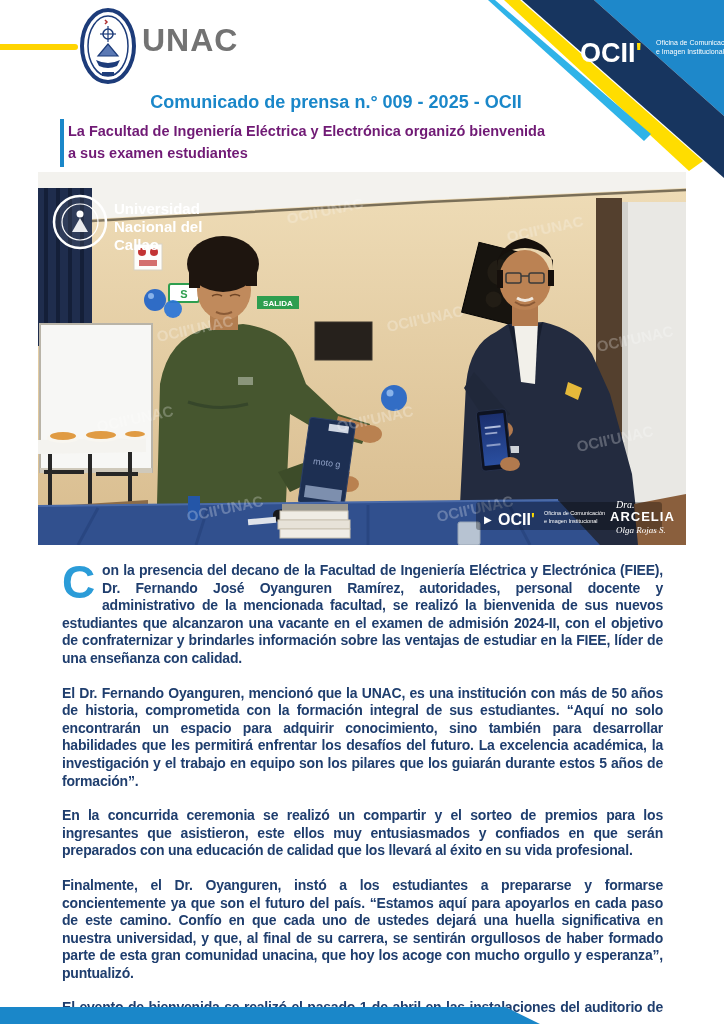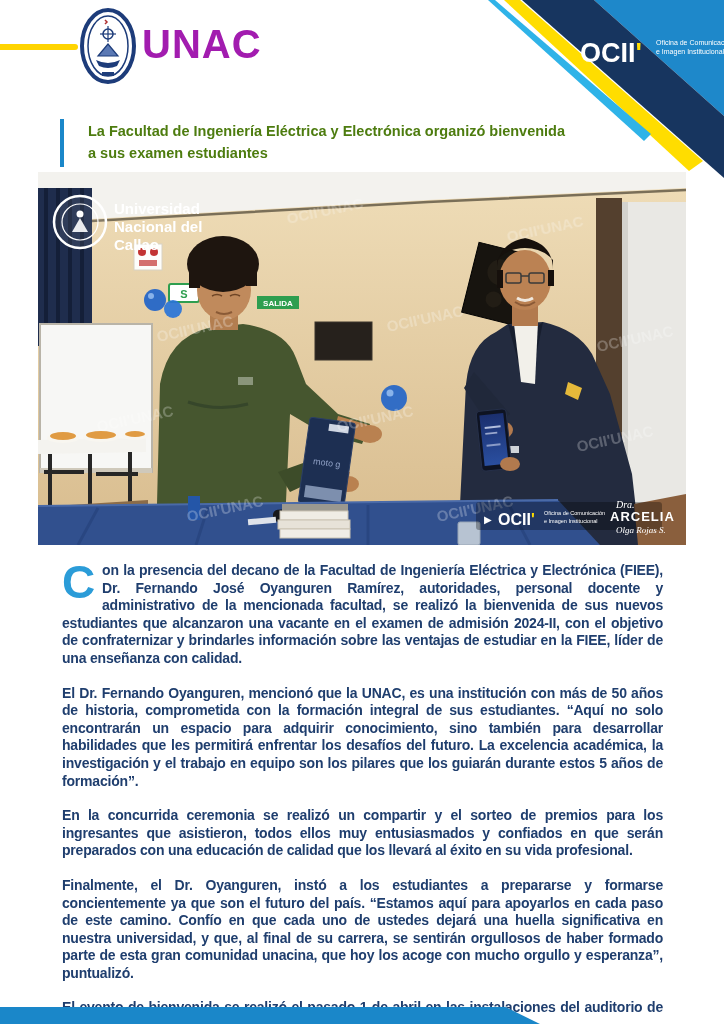--- a/index.html
+++ b/index.html
@@ -1,26 +1,26 @@
 <!DOCTYPE html>
 <html><head>
 <meta charset="utf-8">
 <style>
   html,body{margin:0;padding:0;background:#e7e7e7;}
   .page{position:relative;width:724px;height:1024px;background:#ffffff;overflow:hidden;
         font-family:"Liberation Sans",sans-serif;margin:0 auto;}
   
   .yellow-line{position:absolute;left:0;top:44px;width:78px;height:6px;background:#ffd400;border-radius:0 3px 3px 0;}
   .seal{position:absolute;left:80px;top:8px;width:56px;height:76px;}
-  .brand{position:absolute;left:142px;top:22px;font-size:40px;font-weight:bold;color:#a21caf;letter-spacing:1px;}
+  .brand{position:absolute;left:142px;top:22px;font-size:32px;font-weight:bold;color:#737373;letter-spacing:1px;}
   .corner{position:absolute;right:0;top:0;width:240px;height:240px;}
   .title{position:absolute;left:40px;top:92px;width:592px;text-align:center;
          font-size:18px;font-weight:bold;color:#1a87c9;}
   .subtitle{position:absolute;left:60px;top:119px;border-left:4px solid #1a87c9;
-            padding:2px 0 2px 24px;font-size:14.5px;font-weight:bold;color:#4d7c0f;line-height:1.5;}
+            padding:2px 0 2px 4px;font-size:14.5px;font-weight:bold;color:#701a75;line-height:1.5;}
   
   .photo{position:absolute;left:38px;top:172px;width:648px;height:373px;}
   
   .article{position:absolute;left:62px;top:562px;width:601px;color:#1f3e6e;
            font-size:14px;font-weight:bold;letter-spacing:-0.2px;line-height:17.6px;text-align:justify;}
   .article p{margin:0 0 17px 0;}
   .dropcap{float:left;font-size:46px;line-height:36px;color:#2b9cd8;padding:2px 7px 0 0;font-weight:bold;}
   
   .bottom-bar{position:absolute;left:0;top:1007px;width:540px;height:17px;background:#1a87c9;
               clip-path:polygon(0 0,93.6% 0,100% 100%,0 100%);}
@@ -48,20 +48,21 @@
   <svg class="corner" viewBox="484 0 240 240">
     <polygon points="594,0 724,0 724,116" fill="#1e88ca"></polygon>
     <polygon points="522,0 594,0 724,116 724,178" fill="#17355f"></polygon>
     <polygon points="504,0 520,0 703,161 689,171" fill="#ffdd00"></polygon>
     <polygon points="488,0 495,0 651,134 644,141" fill="#2fb3e8"></polygon>
     <text x="580" y="62" font-family="Liberation Sans,sans-serif" font-size="27" font-weight="bold" fill="#ffffff"><tspan>OCII</tspan><tspan fill="#ffdd00">'</tspan></text>
     <text x="656" y="45" font-family="Liberation Sans,sans-serif" font-size="7" fill="#ffffff">Oficina de Comunicación</text>
     <text x="656" y="54" font-family="Liberation Sans,sans-serif" font-size="7" fill="#ffffff">e Imagen Institucional</text>
   </svg>
 
+  <div class="title">Comunicado de prensa n.° 009 - 2025 - OCII</div>
 
   <div class="subtitle">
     <span>La Facultad de Ingeniería Eléctrica y Electrónica organizó bienvenida</span><br>
     <span>a sus examen estudiantes</span>
   </div>
 
   <svg class="photo" viewBox="0 0 648 373">
     <defs>
       <linearGradient id="wallGrad" x1="0" y1="0" x2="0" y2="1">
         <stop offset="0" stop-color="#efddb8"></stop>
@@ -248,19 +249,19 @@
     <g fill="#ffffff">
       <text x="578" y="336" font-family="Liberation Serif,serif" font-style="italic" font-size="10">Dra.</text>
       <text x="572" y="349" font-family="Liberation Sans,sans-serif" font-size="13" font-weight="bold" letter-spacing="1">ARCELIA</text>
       <text x="578" y="361" font-family="Liberation Serif,serif" font-style="italic" font-size="9">Olga Rojas S.</text>
     </g>
   </svg>
 
   <div class="article">
     <p><span class="dropcap">C</span><span>on la presencia del decano de la Facultad de Ingeniería Eléctrica y Electrónica (FIEE), Dr. Fernando José Oyanguren Ramírez, autoridades, personal docente y administrativo de la mencionada facultad, se realizó la bienvenida de sus nuevos estudiantes que alcanzaron una vacante en el examen de admisión 2024-II, con el objetivo de confraternizar y brindarles información sobre las ventajas de estudiar en la FIEE, líder de una enseñanza con calidad.</span></p>
     <p>El Dr. Fernando Oyanguren, mencionó que la UNAC, es una institución con más de 50 años de historia, comprometida con la formación integral de sus estudiantes. “Aquí no solo encontrarán un espacio para adquirir conocimiento, sino también para desarrollar habilidades que les permitirá enfrentar los desafíos del futuro. La excelencia académica, la investigación y el trabajo en equipo son los pilares que los guiarán durante estos 5 años de formación”.</p>
-    <p>En la concurrida ceremonia se realizó un compartir y el sorteo de premios para los ingresantes que asistieron, todos ellos muy entusiasmados y confiados en que serán preparados con una educación de calidad que los llevará al éxito en su vida profesional.</p>
+    <p>En la concurrida ceremonia se realizó un compartir y el sorteo de premios para los ingresantes que asistieron, este ellos muy entusiasmados y confiados en que serán preparados con una educación de calidad que los llevará al éxito en su vida profesional.</p>
     <p>Finalmente, el Dr. Oyanguren, instó a los estudiantes a prepararse y formarse concientemente ya que son el futuro del país. “Estamos aquí para apoyarlos en cada paso de este camino. Confío en que cada uno de ustedes dejará una huella significativa en nuestra universidad, y que, al final de su carrera, se sentirán orgullosos de haber formado parte de esta gran comunidad unacina, que hoy los acoge con mucho orgullo y esperanza”, puntualizó.</p>
     <p>El evento de bienvenida se realizó el pasado 1 de abril en las instalaciones del auditorio de la FIEE.</p>
   </div>
 
   <div class="bottom-bar"></div>
 </div>
 
 </body></html>

